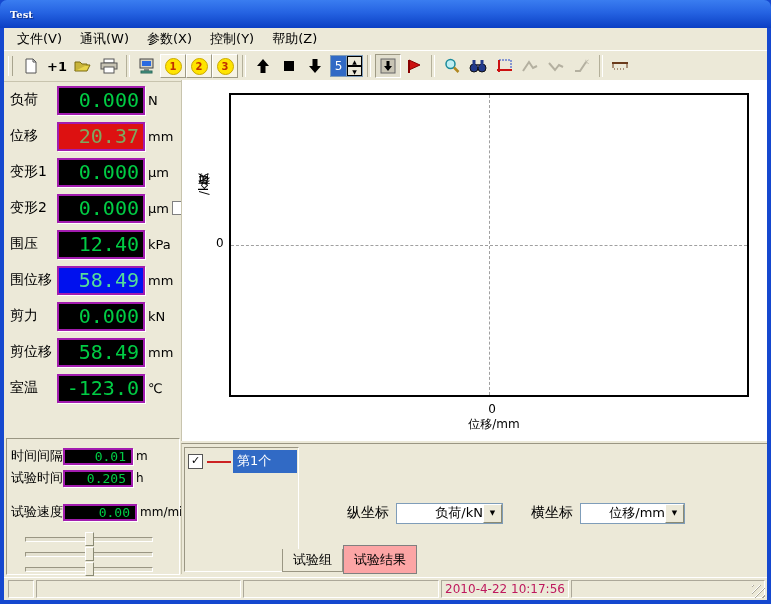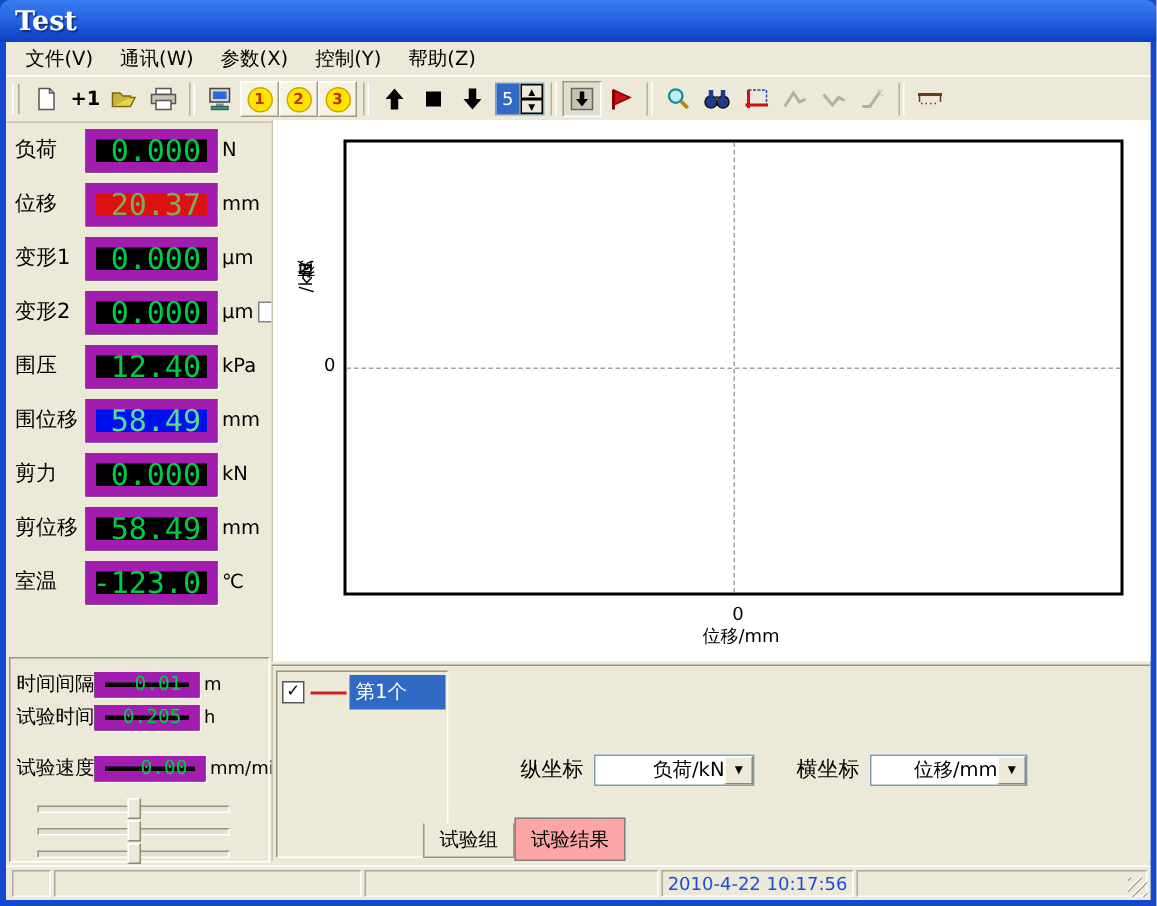--- a/index.html
+++ b/index.html
@@ -1,21 +1,21 @@
 <!DOCTYPE html>
 <html><head>
 <meta charset="utf-8">
 <style>
   html,body{margin:0;padding:0;background:#d4d0c8;}
   #window{position:relative;width:771px;height:604px;background:#1548cf;font-family:"DejaVu Sans",sans-serif;overflow:hidden;box-sizing:border-box;}
   
   .titlebar{position:absolute;left:0;top:0;right:0;height:28px;
     background:linear-gradient(180deg,#3a7df0 0%,#2563e2 45%,#0b3fc4 100%);
     border-radius:7px 7px 0 0;color:#fff;display:flex;align-items:center;padding-left:10px;box-sizing:border-box;}
-  .title-text{font-family:"DejaVu Serif",serif;font-weight:bold;font-size:18px;text-shadow:1px 1px 1px #0a2a80;}
+  .title-text{font-family:"DejaVu Serif",serif;font-weight:bold;font-size:10px;text-shadow:1px 1px 1px #0a2a80;}
   
   .client{position:absolute;left:4px;right:4px;top:28px;bottom:4px;background:#ece9d8;overflow:hidden;}
   
   .menubar{position:absolute;left:0;top:0;right:0;height:22px;background:#ece9d8;border-bottom:6px solid #f97316;display:flex;align-items:center;padding-left:4px;font-size:13px;}
   .menu-item{padding:2px 9px;color:#000;cursor:default;}
   
   .toolbar{position:absolute;left:0;top:22px;right:0;height:30px;background:#ece9d8;border-top:1px solid #fff;border-bottom:1px solid #c8c4ae;display:flex;align-items:center;padding-left:2px;}
   .grip{width:3px;height:20px;border-left:1px solid #fff;border-right:1px solid #a8a48e;margin:0 5px 0 2px;}
   .tb-btn{width:26px;height:24px;display:flex;align-items:center;justify-content:center;background:transparent;border:1px solid transparent;box-sizing:border-box;}
   .tb-btn.raised{background:#f6f3e4;border-color:#fff #9e9a84 #9e9a84 #fff;}
@@ -28,21 +28,21 @@
   .spin-btns{display:flex;flex-direction:column;width:15px;border-left:1px solid #7f9db9;}
   .spin-btns span{flex:1;display:flex;align-items:center;justify-content:center;font-size:6px;background:#ece9d8;border:1px solid;border-color:#fff #8a English #8a8a74 #fff;color:#000;}
   .spin-up,.spin-down{flex:1;display:flex;align-items:center;justify-content:center;font-size:6px;background:#ece9d8;border:1px solid;border-color:#fff #8a8a74 #8a8a74 #fff;color:#000;}
   
   .frame{position:absolute;border:1px solid;border-color:#9a9683 #fff #fff #9a9683;background:#ece9d8;}
   #frame-readouts{left:2px;top:54px;width:172px;height:334px;border:none;}
   #frame-timing{left:2px;top:410px;width:172px;height:135px;}
   .readout-row{position:absolute;left:4px;right:0;height:32px;display:flex;align-items:center;}
   .r-label{width:47px;font-size:14px;color:#000;flex:none;}
   .lcd{background:#000;color:#00cc44;font-family:"DejaVu Sans Mono",monospace;
-      border:7px solid #a21caf;box-shadow:1px 1px 0 #fff;display:flex;align-items:center;justify-content:flex-end;box-sizing:border-box;}
+      border:2px solid #a21caf;box-shadow:1px 1px 0 #fff;display:flex;align-items:center;justify-content:flex-end;box-sizing:border-box;}
   .lcd-big{width:88px;height:29px;font-size:20px;padding-right:4px;flex:none;letter-spacing:0px;}
   .lcd-red{background:#dd1111;color:#7fa860;}
   .lcd-blue{background:#0011ee;color:#55dd99;}
   .r-unit{margin-left:3px;font-size:13px;color:#000;}
   .mini-check{width:12px;height:12px;background:#fff;border:1px solid #808080;margin-left:3px;flex:none;}
   .timing-row{position:absolute;left:4px;height:20px;display:flex;align-items:center;}
   .t-label{font-size:13px;color:#000;flex:none;}
   .lcd-small{width:70px;height:17px;font-size:13px;padding-right:5px;flex:none;}
   .t-unit{margin-left:3px;font-size:12px;color:#000;}
   .slider{position:absolute;left:18px;width:128px;height:12px;}
@@ -68,21 +68,21 @@
   .axis-row{position:absolute;left:0;top:55px;right:0;height:22px;display:flex;align-items:center;text-align:right;}
   .axis-label{font-size:14px;color:#000;}
   .combo{height:21px;background:#fff;border:1px solid #7f9db9;display:flex;align-items:center;box-sizing:border-box;}
   .combo-text{flex:1;font-size:13px;padding-left:4px;color:#000;white-space:nowrap;overflow:hidden;}
   .combo-btn{width:17px;align-self:stretch;background:#ece9d8;border:1px solid;border-color:#fff #8a8a74 #8a8a74 #fff;display:flex;align-items:center;justify-content:center;font-size:7px;color:#000;}
   .tabs{position:absolute;left:100px;top:101px;height:27px;display:flex;align-items:flex-start;}
   .tab{font-size:13px;color:#000;background:#ece9d8;padding:2px 10px;border:1px solid #9a9683;border-top:none;margin-top:4px;}
   .tab.active{border:1px solid #808080;margin-top:0;padding:5px 10px 4px;background:#fca5a5;position:relative;}
   
   .statusbar{position:absolute;left:0;right:0;bottom:0;height:23px;background:#ece9d8;border-top:1px solid #fff;display:flex;align-items:stretch;padding:2px 2px 2px 4px;box-sizing:border-box;gap:2px;}
-  .sb-panel{border:1px solid;border-color:#aca899 #fff #fff #aca899;display:flex;align-items:center;justify-content:center;font-size:12px;color:#1d4ed8;box-sizing:border-box;}
+  .sb-panel{border:1px solid;border-color:#aca899 #fff #fff #aca899;display:flex;align-items:center;justify-content:center;font-size:12px;color:#be185d;box-sizing:border-box;}
   .sb-grip{position:absolute;right:2px;bottom:2px;width:13px;height:13px;
      background:repeating-linear-gradient(135deg,#fff 0 1px,#aca899 1px 2px,transparent 2px 5px);}
   svg{display:block;}
 </style>
 </head>
 <body>
 
 <div id="window">
 
   <div class="titlebar">

